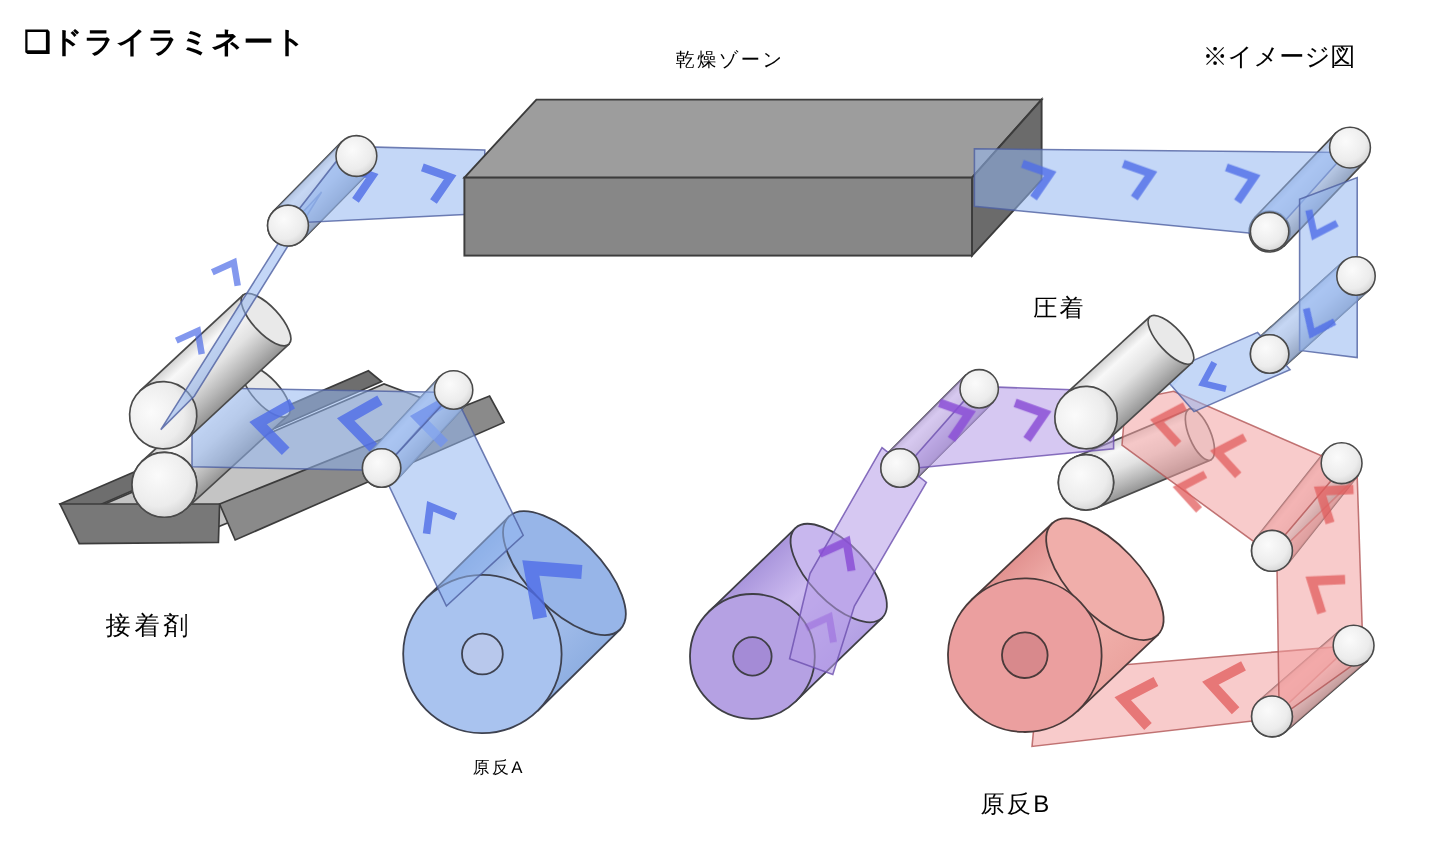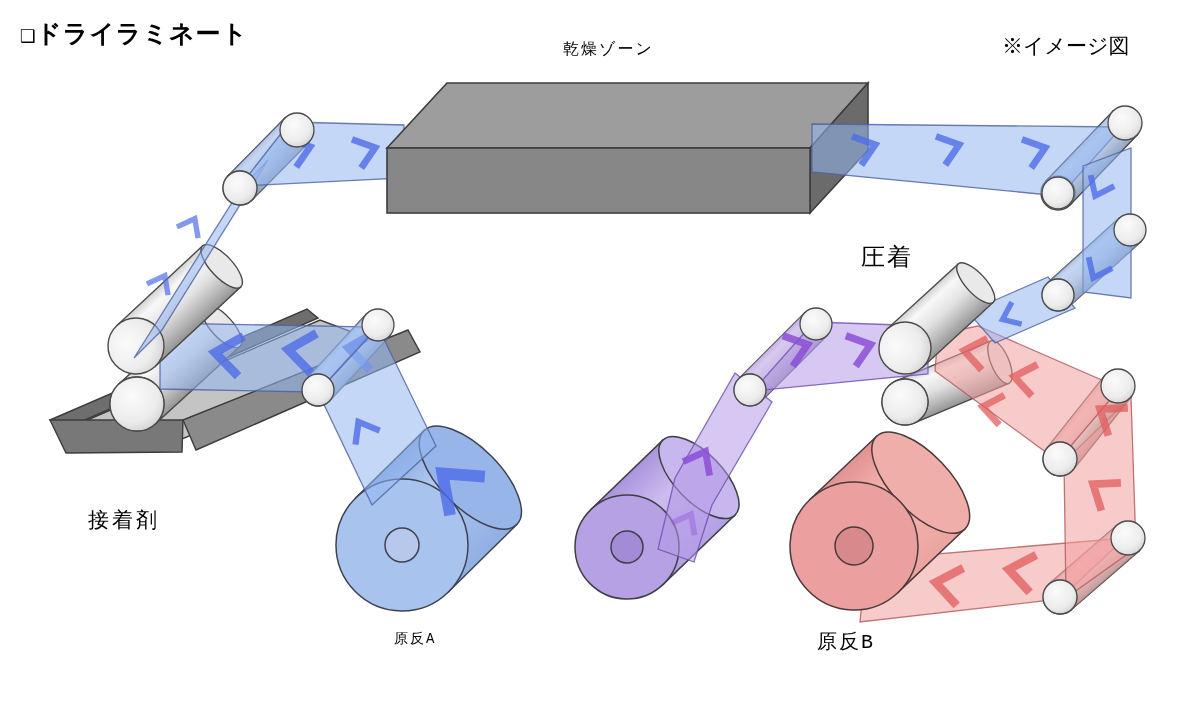--- a/index.html
+++ b/index.html
@@ -1,27 +1,27 @@
 <!DOCTYPE html>
 <html><head>
 <meta charset="utf-8">
 <style>
   html,body{margin:0;padding:0;background:#ffffff;}
   .stage{position:relative;width:1194px;height:720px;background:#fff;overflow:hidden;
-         font-family:Liberation Mono, monospace;}
+         font-family:Liberation Sans, sans-serif;}
   .stage svg{position:absolute;left:0;top:0;}
   .lbl{position:absolute;color:#000;white-space:nowrap;line-height:1.1;}
   .lbl-title{left:20px;top:22px;font-size:25px;font-weight:bold;letter-spacing:1px;}
   .lbl-note{left:1002px;top:36px;font-size:21px;}
   .lbl-dry{left:563px;top:42px;font-size:16px;letter-spacing:2px;}
-  .lbl-press{left:861px;top:246px;font-size:24px;letter-spacing:2px;}
+  .lbl-press{left:861px;top:246px;font-size:20px;letter-spacing:2px;}
   .lbl-adhesive{left:88px;top:478px;font-size:21px;letter-spacing:3px;margin-top:32px;}
   .lbl-rolla{left:394px;top:632px;font-size:14px;letter-spacing:2px;}
   .lbl-lami{left:556px;top:630px;font-size:20px;letter-spacing:1px;}
-  .lbl-rollb{left:817px;top:632px;font-size:20px;letter-spacing:2px;}
+  .lbl-rollb{left:817px;top:660px;font-size:20px;letter-spacing:2px;}
   .film{fill-opacity:.55;stroke-width:1.3;stroke-opacity:.8;}
   .filmA{stroke:#4d5fa0;}
   .filmP{stroke:#6b4fae;}
   .filmB{stroke:#b25656;}
   .tint{stroke:none;fill-opacity:.5;}
   .roller rect{fill:url(#gBody);stroke:#4a4a4a;stroke-width:1.4;}
   .roller ellipse{fill:#e9e9e9;stroke:#4a4a4a;stroke-width:1.4;}
   .roller circle{fill:url(#gCap);stroke:#4a4a4a;stroke-width:1.4;}
   .cap{fill:url(#gCap);stroke:#4a4a4a;stroke-width:1.3;}
 </style>

